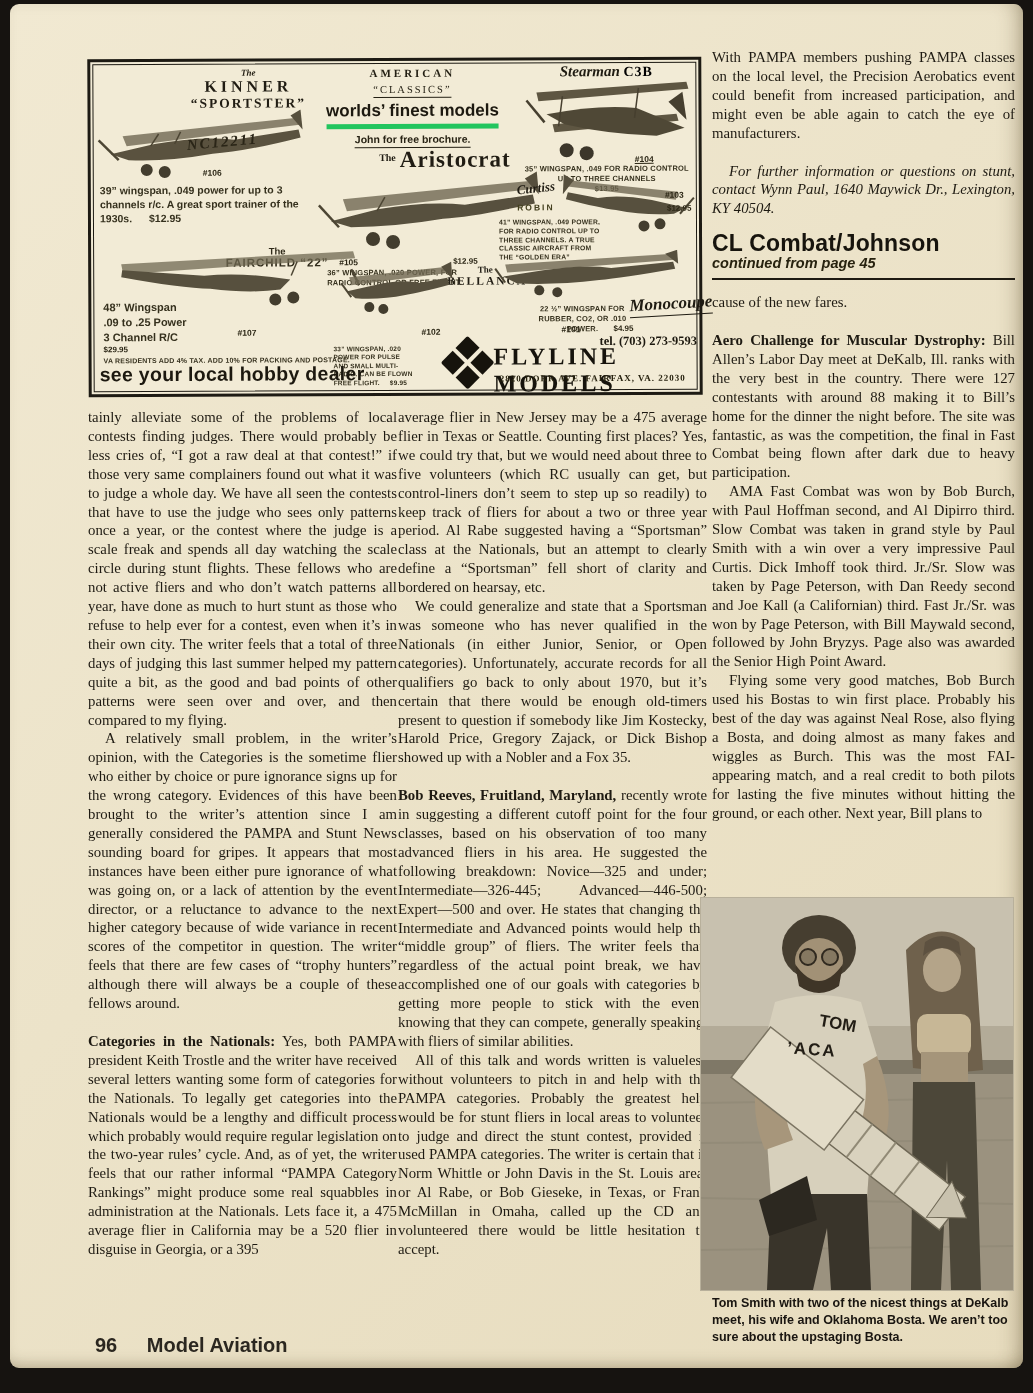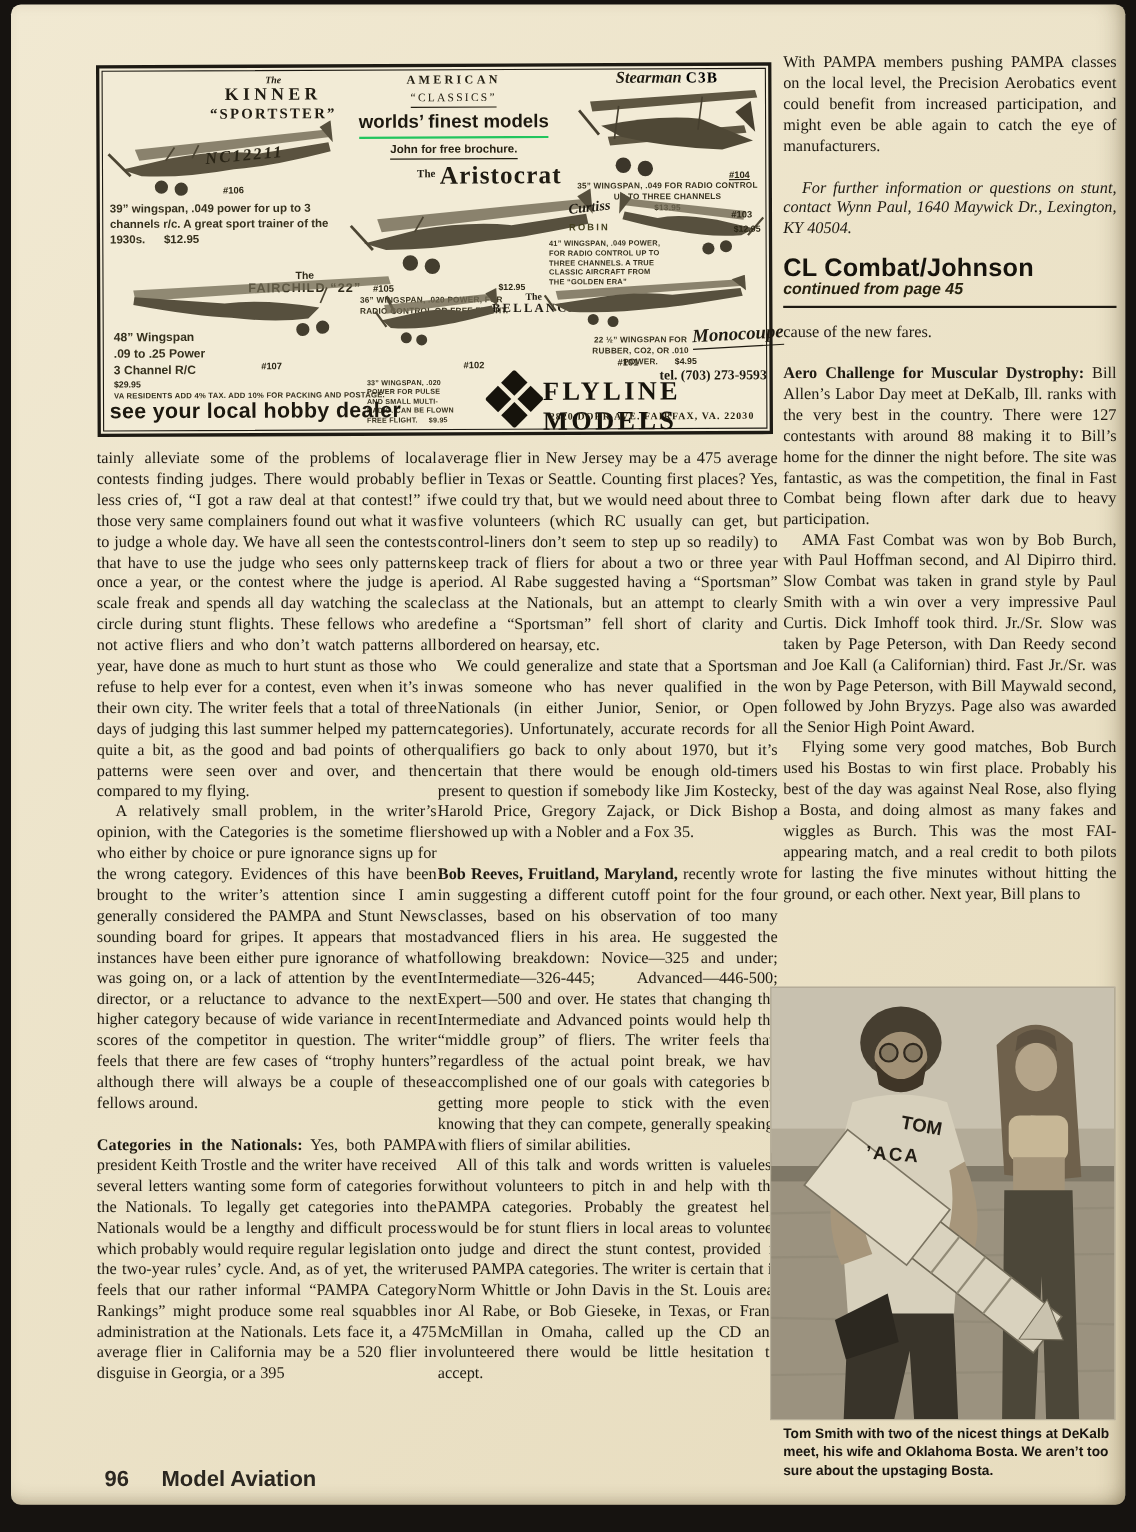--- a/index.html
+++ b/index.html
@@ -31,21 +31,21 @@
   .kinner-reg{left:96px;top:72px;font-style:italic;font-weight:bold;font-size:15px;color:#2a2517;
               transform:rotate(-5deg);letter-spacing:2px;}
   .kinner-desc{left:9px;top:121px;width:204px;font-family:"Liberation Sans",sans-serif;font-size:10.5px;
                line-height:1.35;color:#35301d;font-weight:bold;}
 
   .brand{left:232px;top:6px;width:180px;}
   .brand-l1{font-family:"Liberation Serif",serif;font-weight:bold;font-size:11px;letter-spacing:3px;color:#231f13;}
   .brand-l2{font-family:"Liberation Serif",serif;font-size:10.5px;letter-spacing:2px;color:#231f13;
             border-bottom:1.5px solid #231f13;display:inline-block;padding-bottom:2px;}
   .brand-tag{font-family:"Liberation Sans",sans-serif;font-weight:bold;font-size:17px;color:#1d1910;margin-top:3px;
-             border-bottom:2px solid #22c55e;display:inline-block;padding-bottom:3px;}
+             border-bottom:5px solid #22c55e;display:inline-block;padding-bottom:3px;}
   .brand-broch{font-family:"Liberation Sans",sans-serif;font-weight:bold;font-size:10.5px;color:#272214;margin-top:4px;
              border-bottom:1px solid #231f13;display:inline-block;padding-bottom:2px;}
 
   .stearman-name{left:428px;top:3px;width:176px;font-size:15px;}
   .stearman-name .script{font-size:15px;}
   .stearman-name .model{font-family:"Liberation Serif",serif;font-weight:bold;font-size:14px;letter-spacing:1px;}
   .stearman-desc{left:430px;top:104px;width:172px;}
   .aristo-title{left:240px;top:86px;width:180px;text-align:right;}
   .aristo-the{font-size:10px;font-weight:bold;vertical-align:6px;}
   .aristo-name{font-size:23px;font-weight:bold;letter-spacing:1px;}
@@ -155,21 +155,21 @@
           <polygon points="34,46 158,36 160,43 36,54" fill="#5e5642"></polygon>
           <path d="M28 36 Q80 26 118 30 L166 50 L138 58 Q88 56 46 46 Z" fill="#4f4836"></path>
           <polygon points="150,24 164,14 168,42" fill="#463f2f"></polygon>
           <line x1="44" y1="18" x2="40" y2="48" stroke="#463f2f" stroke-width="1.5"></line>
           <line x1="120" y1="10" x2="116" y2="40" stroke="#463f2f" stroke-width="1.5"></line>
           <line x1="8" y1="22" x2="26" y2="44" stroke="#463f2f" stroke-width="2.5"></line>
           <circle cx="48" cy="72" r="7" fill="#3c362a"></circle>
             <circle cx="68" cy="75" r="7" fill="#3c362a"></circle>
         </svg>
       </div>
-      <div class="abs itemno" style="left:572px;top:94px;text-decoration:underline;">#104</div>
+      <div class="abs itemno" style="left:544px;top:94px;text-decoration:underline;">#104</div>
       <div class="abs fine c stearman-desc">
         <span>35” WINGSPAN, .049 FOR RADIO CONTROL UP TO THREE CHANNELS</span><br>
         <span>$13.95</span>
       </div>
 
       <div class="abs aristo-title serif-sc">
         <span class="aristo-the">The</span>
         <span class="aristo-name">Aristocrat</span>
       </div>
       <div class="abs plane" style="left:226px;top:108px;">

